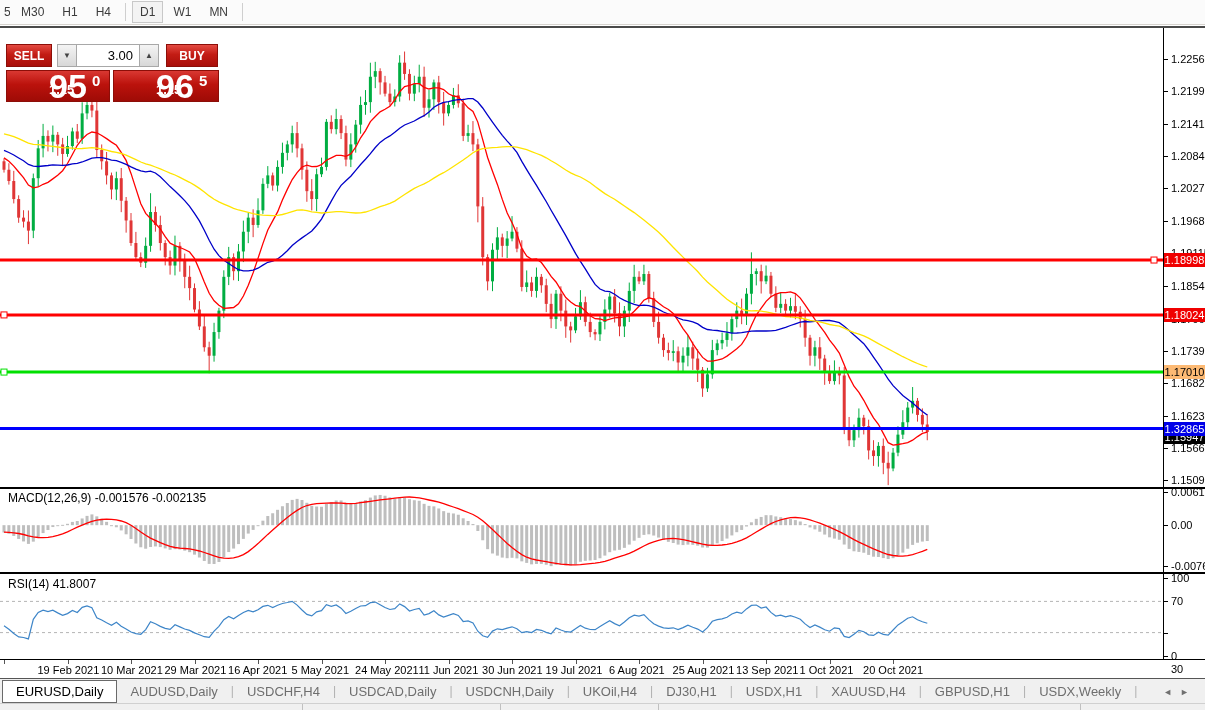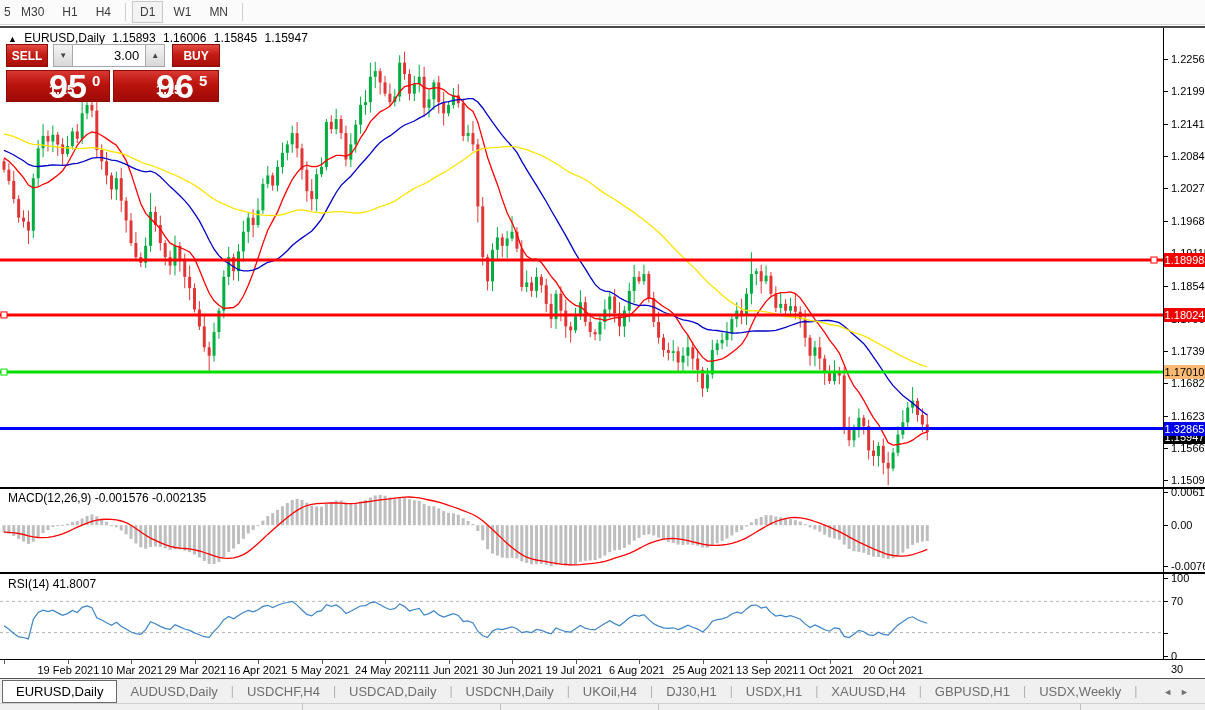--- a/index.html
+++ b/index.html
@@ -35,21 +35,21 @@
   #trade-panel { position:absolute; left:6px; top:44px; width:214px; z-index:10; }
   .tp-row1 { display:flex; height:23px; }
   .tp-btn { color:#fff; font-size:12px; font-weight:bold; text-align:center; line-height:23px;
     background:linear-gradient(180deg,#e44a42 0%,#c31c14 45%,#a90f0a 100%);
     border:1px solid #8c0e08; cursor:pointer; }
   #sell-btn { width:46px; }
   #buy-btn { width:52px; margin-left:7px; }
   .spin-group { display:flex; margin-left:5px; height:23px; }
   .spin-btn { width:20px; background:linear-gradient(180deg,#f4f4f4,#d8d8d8); border:1px solid #a8a8a8;
     font-size:8px; color:#444; text-align:center; line-height:21px; cursor:pointer; }
-  #volume-input { width:72px; border:1px solid #a8a8a8; border-left:none; border-right:none;
+  #volume-input { width:62px; border:1px solid #a8a8a8; border-left:none; border-right:none;
     font-size:13px; text-align:right; padding-right:6px; color:#000; outline:none;
     font-family:"Liberation Sans",sans-serif; }
   .tp-row2 { display:flex; margin-top:3px; height:32px; }
   .price-box { position:relative; color:#fff; cursor:pointer;
     background:linear-gradient(180deg,#d93832 0%,#bb120c 45%,#9e0b06 100%); border:1px solid #8c0e08; }
   #sell-box { width:104px; }
   #buy-box { width:106px; margin-left:3px; }
   .pb-small { position:absolute; left:13px; bottom:4px; font-size:13px; font-weight:bold;margin-left:29px; }
   .pb-big { position:absolute; left:42px; top:-4px; font-size:34px; font-weight:bold; }
   .pb-sup { position:absolute; left:85px; top:1px; font-size:15px; font-weight:bold; }
@@ -77,28 +77,20 @@
     <div class="tf-btn">H1</div>
     <div class="tf-btn">H4</div>
     <div class="tf-sep"></div>
     <div class="tf-btn active">D1</div>
     <div class="tf-btn">W1</div>
     <div class="tf-btn">MN</div>
     <div class="tf-sep"></div>
   </div>
   <div id="window-top-border"></div>
 
-  <div id="chart-header">
-    <span style="font-size:9px;">▲</span>
-    <span>EURUSD,Daily</span>
-    <span>1.15893</span>
-    <span>1.16006</span>
-    <span>1.15845</span>
-    <span>1.15947</span>
-  </div>
 
   <div id="trade-panel">
     <div class="tp-row1">
       <div class="tp-btn" id="sell-btn">SELL</div>
       <div class="spin-group">
         <div class="spin-btn">▼</div>
         <input id="volume-input" value="3.00" style="">
         <div class="spin-btn">▲</div>
       </div>
       <div class="tp-btn" id="buy-btn">BUY</div>

